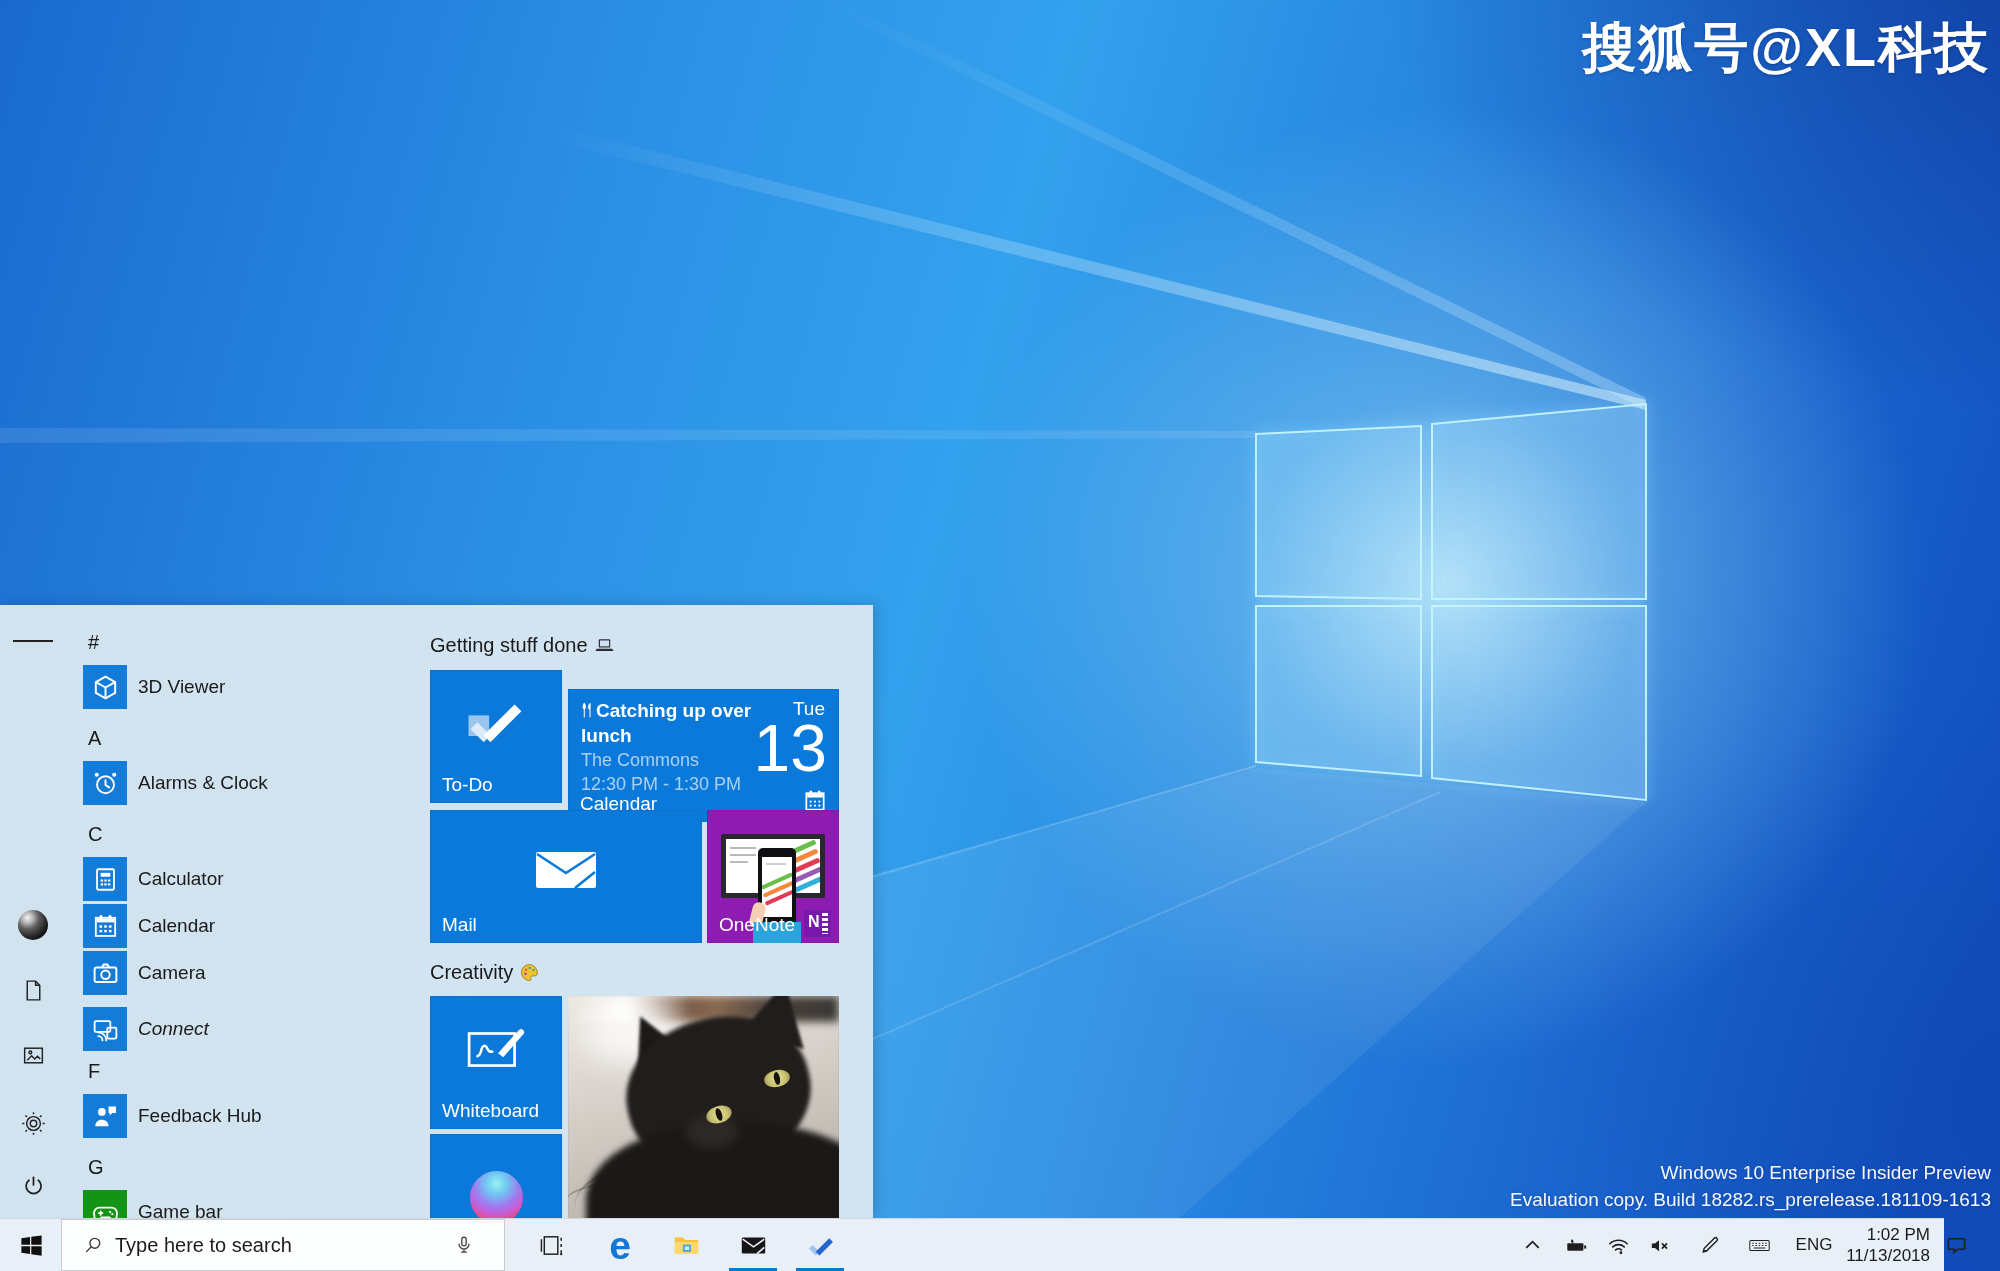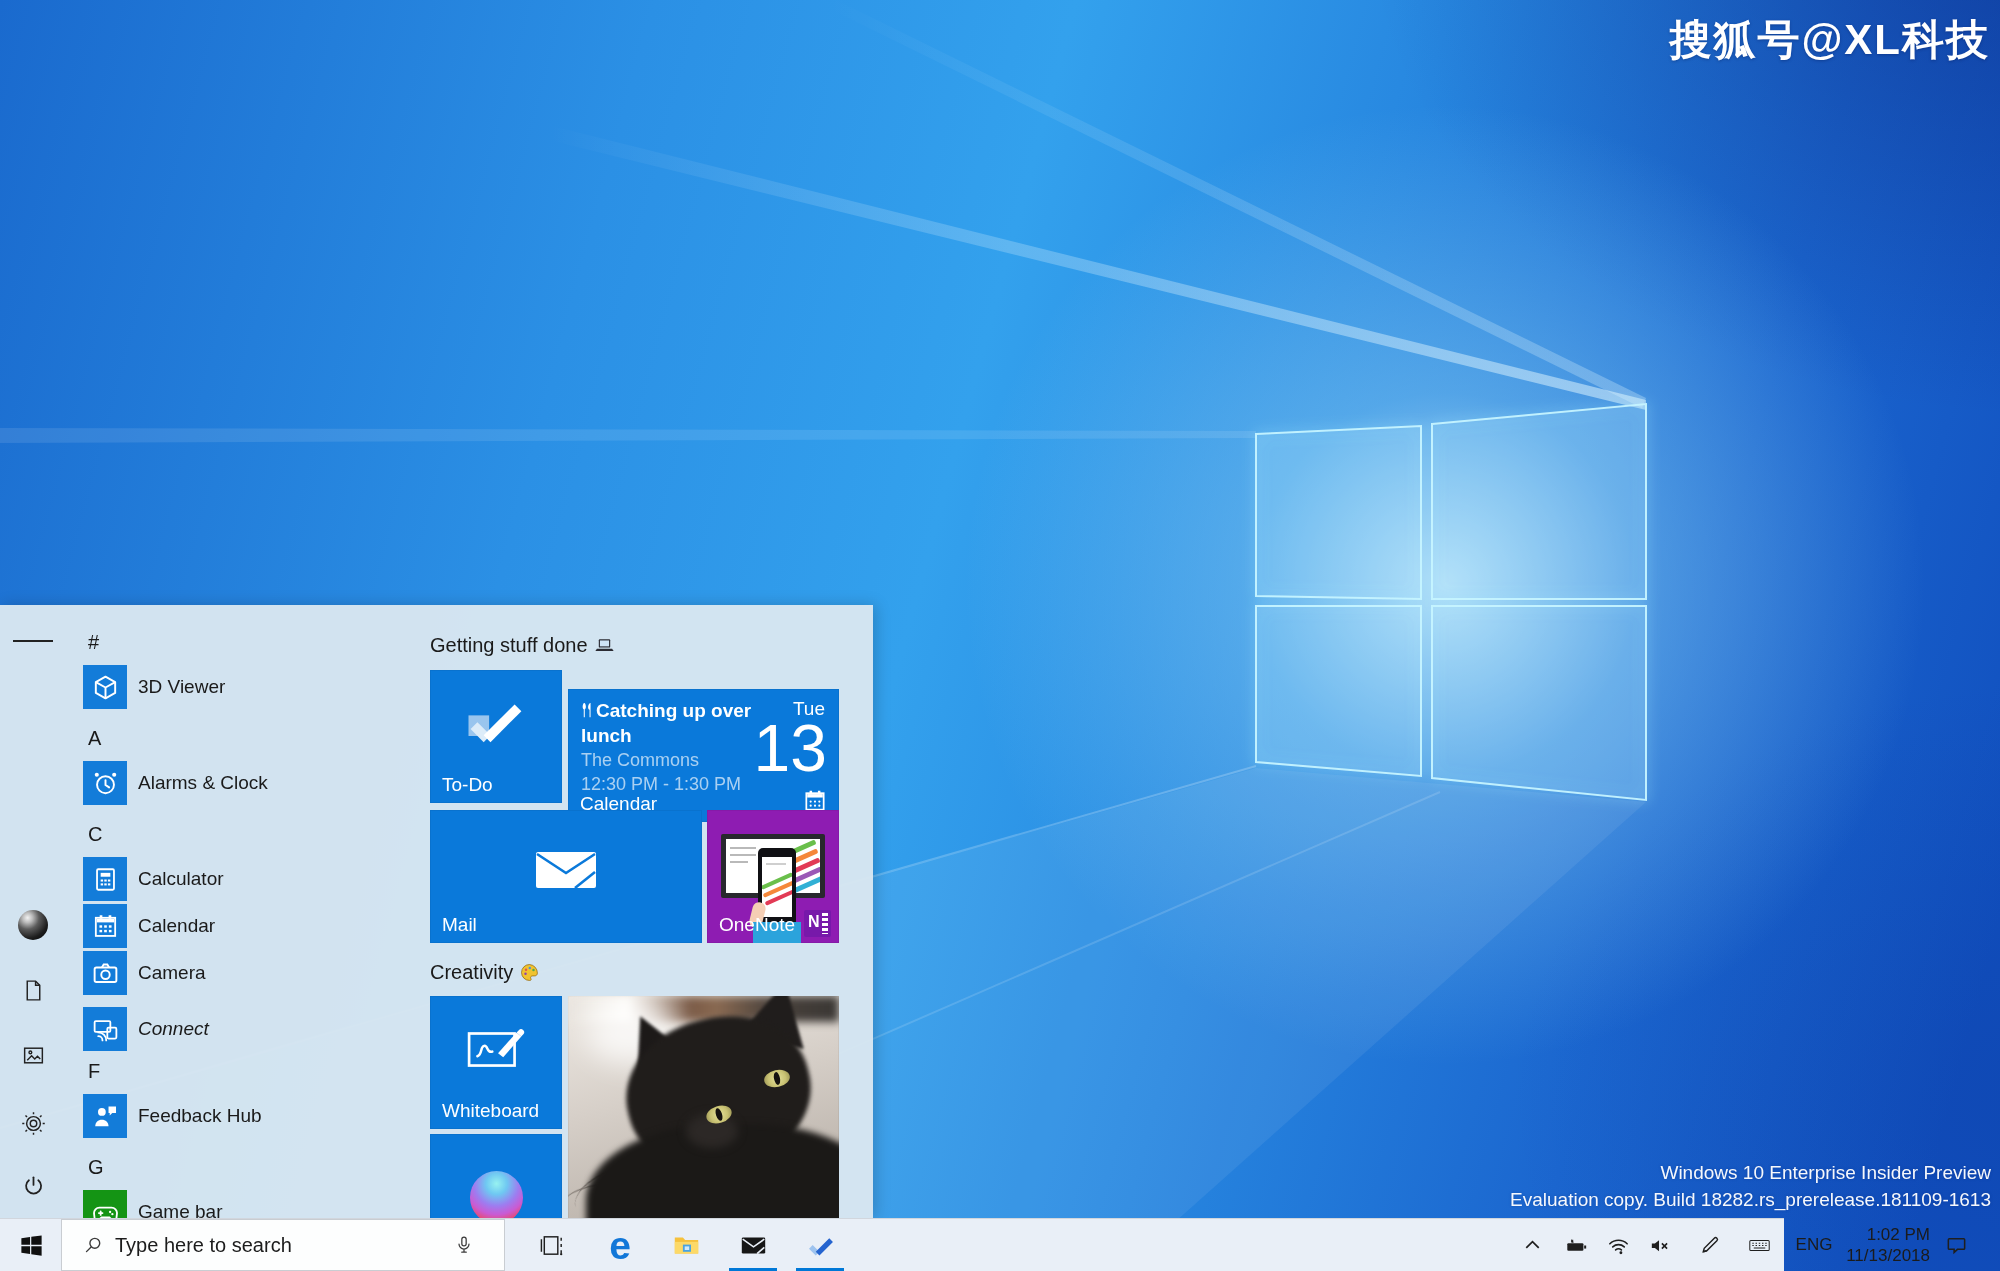--- a/index.html
+++ b/index.html
@@ -7,21 +7,21 @@
     font-family:"Liberation Sans","DejaVu Sans",sans-serif;color:#1b1b1b;}
   
   .wallpaper{position:absolute;inset:0;
     background:
       radial-gradient(circle 480px at 1445px 585px, rgba(205,240,252,.85) 0%, rgba(140,210,246,.45) 40%, rgba(80,170,235,0) 100%),
       radial-gradient(1100px 800px at 2050px -80px, rgba(8,30,118,.48) 0%, rgba(8,30,118,0) 62%),
       radial-gradient(900px 700px at 2050px 1100px, rgba(10,50,150,.25) 0%, rgba(10,50,150,0) 60%),
       linear-gradient(105deg,#1a6ace 0%,#2b90e5 28%,#33a1ed 46%,#2787e0 62%,#1b66cf 80%,#1150bf 96%);}
   .beams{position:absolute;inset:0;}
   
-  .sohu{position:absolute;top:12px;right:10px;font-size:42px;font-weight:bold;color:#fff;
+  .sohu{position:absolute;top:12px;right:10px;font-size:54px;font-weight:bold;color:#fff;
     letter-spacing:2px;text-shadow:0 1px 3px rgba(0,20,80,.35);}
   .buildmark{position:absolute;right:9px;bottom:58px;text-align:right;color:rgba(255,255,255,.96);
     font-size:19px;line-height:27px;text-shadow:0 0 3px rgba(0,40,120,.35);}
   
   .startmenu{position:absolute;left:0;top:605px;width:873px;height:613px;
     background:rgba(216,230,241,.97);overflow:hidden;box-shadow:3px 0 14px rgba(0,0,0,.18);}
   .rail{position:absolute;left:0;top:0;width:66px;height:100%;}
   .rail .rbtn{position:absolute;left:13px;width:40px;height:40px;display:flex;align-items:center;justify-content:center;cursor:pointer;}
   .rail svg{width:25px;height:25px;}
   .hamburger span{display:block;width:24px;height:2.4px;background:#222;margin:3.2px 0;}
@@ -76,21 +76,21 @@
     border-bottom:62px solid #1c1918;transform:rotate(-26deg);filter:blur(1.5px);}
   .cat .earR{left:178px;top:-14px;width:0;height:0;border-left:32px solid transparent;border-right:34px solid transparent;
     border-bottom:60px solid #201d1c;transform:rotate(14deg);filter:blur(1.5px);}
   .cat .head{left:58px;top:22px;width:185px;height:150px;background:#201d1b;border-radius:48%;transform:rotate(-14deg);filter:blur(2px);}
   .cat .body{left:18px;top:128px;width:300px;height:170px;background:#1b1917;border-radius:45%;filter:blur(3px);}
   .cat .eye{width:26px;height:17px;border-radius:50%;
     background:radial-gradient(circle at 50% 50%, #e6e29a 0%, #c9c273 55%, #8f884d 100%);}
   .cat .pupil{width:6px;height:13px;background:#15120f;border-radius:50%;left:10px;top:2px;}
   .cat .muzzle{left:118px;top:118px;width:52px;height:34px;background:#2c2826;border-radius:50%;filter:blur(4px);}
   
-  .taskbar{position:absolute;left:0;bottom:0;width:1784px;height:53px;background:#e9eff7;
+  .taskbar{position:absolute;left:0;bottom:0;width:1944px;height:53px;background:#e9eff7;
     border-top:1px solid rgba(0,0,0,.10);box-sizing:border-box;}
   .tb-btn{position:absolute;top:0;height:52px;width:48px;display:flex;align-items:center;justify-content:center;cursor:pointer;}
   .tb-btn svg{width:27px;height:27px;}
   .searchbox{position:absolute;left:61px;top:0;width:444px;height:52px;background:#fdfefe;
     border:1px solid #c9cdd2;box-sizing:border-box;display:flex;align-items:center;cursor:text;}
   .searchbox .mag{width:21px;height:21px;margin-left:21px;flex:none;}
   .searchbox .ph{margin-left:11px;font-size:20px;color:#1c1c1c;flex:1;}
   .searchbox .mic{width:20px;height:20px;margin-right:30px;flex:none;}
   .edge-e{font-size:39px;font-weight:bold;color:#1277d8;line-height:1;}
   .underline{position:absolute;bottom:0;height:3px;background:#0078d7;}

